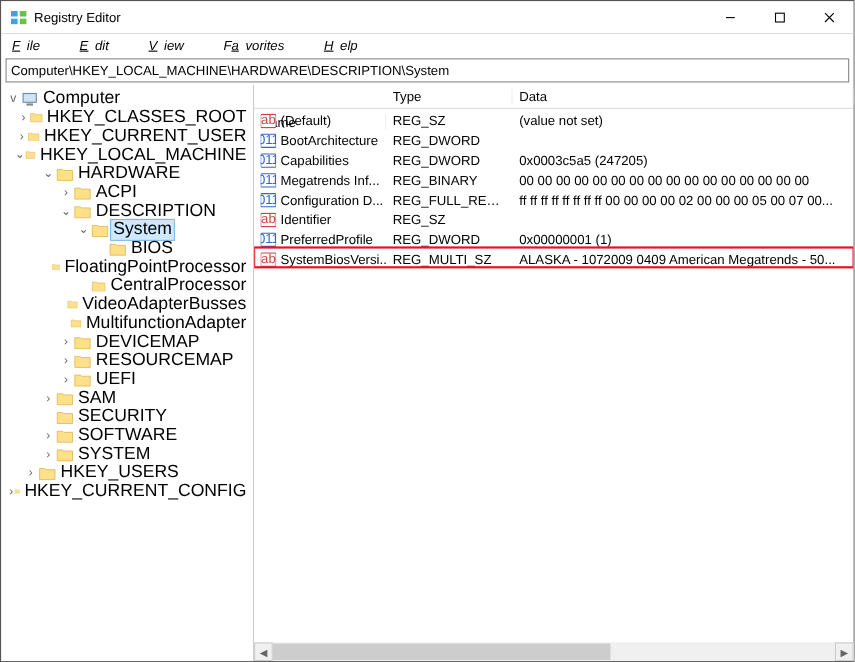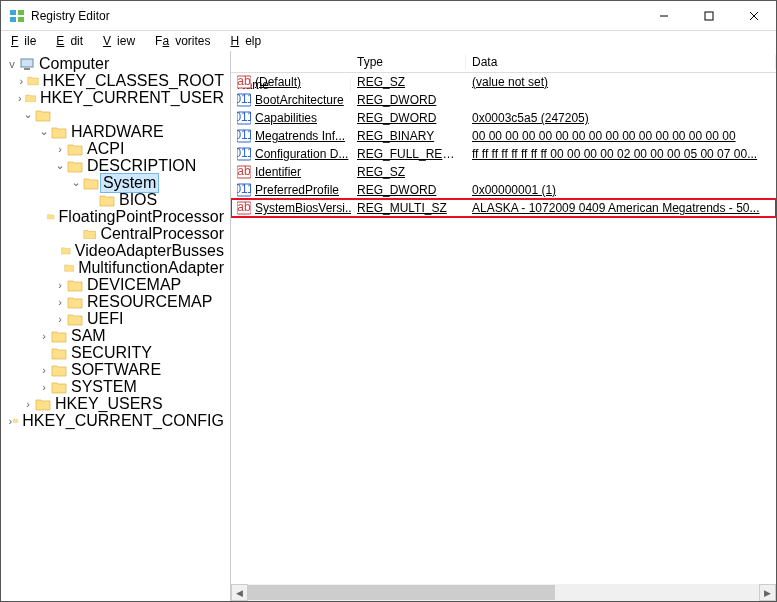--- a/index.html
+++ b/index.html
@@ -2,34 +2,34 @@
 <html><head>
 <meta charset="utf-8">
 <style>
   * { box-sizing: border-box; margin: 0; padding: 0; font-family: "Segoe UI", Tahoma, sans-serif; font-size: 12px; }
   body { background: #fff; }
   .window { width: 777px; height: 602px; border: 1px solid #555; display: flex; flex-direction: column; background: #fff; }
   .titlebar { height: 30px; display: flex; align-items: center; padding: 0 0 0 8px; border-bottom: 1px solid #ddd; }
   .titlebar .icon { width: 16px; height: 16px; margin-right: 6px; }
   .title { flex: 1; font-size: 12px; }
   .winbtn { width: 45px; height: 30px; display: flex; align-items: center; justify-content: center; cursor: default; }
-  .menubar { height: 20px; display: flex; align-items: center; padding: 0 4px; gap: 2px; }
+  .menubar { height: 20px; display: flex; align-items: center; padding: 0 4px; gap: 18px; font-style: italic; }
   .menubar span { padding: 1px 6px; cursor: default; }
   .menubar span u { text-decoration: underline; }
   .addrbar { height: 22px; border: 1px solid #888; margin: 2px 4px; display: flex; align-items: center; padding: 0 4px; font-size: 12px; }
   .content { flex: 1; display: flex; min-height: 0; }
   .tree-pane { width: 230px; border-right: 1px solid #ccc; overflow: auto; padding-top: 4px; padding-bottom: 4px; }
   .list-pane { flex: 1; display: flex; flex-direction: column; overflow: hidden; }
   .cols { display: flex; height: 22px; border-bottom: 1px solid #ddd; align-items: center; }
   .col { padding: 0 6px; border-right: 1px solid #eee; font-size: 12px; overflow:hidden; white-space:nowrap; text-overflow:ellipsis; }
   .col.n { width: 120px; margin-top: 46px; }
   .col.t { width: 115px; }
   .col.d { flex: 1; }
   .rows { flex: 1; overflow: auto; }
-  .row { display: flex; height: 18px; align-items: center; text-decoration: underline; }
+  .row { display: flex; height: 18px; align-items: flex-end; }
   .row.hl { outline: 2px solid #e81123; outline-offset: -1px; }
   .cell { padding: 0 6px; white-space: nowrap; overflow: hidden; text-overflow: ellipsis; font-size: 12px; }
   .cell.n { width:120px; display:flex; align-items:center; gap:4px; }
   .cell.t { width:115px; }
   .cell.d { flex:1; }
   .vicon { width:14px; height:14px; flex:0 0 14px; }
   .tree-row { display:flex; align-items:center; height:17px; padding-right:4px; white-space:nowrap; }
   .tree-row .sp { display:inline-block; }
   .tree-row .tg { width:14px; text-align:center; color:#666; font-size:11px; cursor:default; display:inline-block; }
   .tree-row .fld { width:16px; height:14px; display:inline-flex; align-items:center; justify-content:center; margin-right:2px; }
@@ -73,20 +73,23 @@
   </div>
 
   <div class="menubar">
     <span><u>F</u><span>ile</span></span>
     <span><u>E</u><span>dit</span></span>
     <span><u>V</u><span>iew</span></span>
     <span>F<u>a</u><span>vorites</span></span>
     <span><u>H</u><span>elp</span></span>
   </div>
 
+  <div class="addrbar">
+    <span>Computer\HKEY_LOCAL_MACHINE\HARDWARE\DESCRIPTION\System</span>
+  </div>
 
   <div class="content">
     <div class="tree-pane" id="tree">
         <div class="tree-row">
           <span class="sp" style="width:4px"></span>
           <span class="tg">v</span>
           <span class="fld">
             <svg viewBox="0 0 16 14">
               <rect x="2" y="2" width="12" height="8" fill="#cfe3f5" stroke="#6b8aa6"></rect>
               <rect x="5" y="11" width="6" height="2" fill="#888"></rect>
@@ -115,20 +118,21 @@
           <span class="lbl">HKEY_CURRENT_USER</span>
         </div>
         <div class="tree-row">
           <span class="sp" style="width:20px"></span>
           <span class="tg">⌄</span>
           <span class="fld">
             <svg viewBox="0 0 16 14">
               <path d="M1 3 L6 3 L7 4 L15 4 L15 13 L1 13 Z" fill="#ffe08a" stroke="#d6a93a" stroke-width="0.6"></path>
             </svg>
           </span>
+          <span class="lbl">HKEY_LOCAL_MACHINE</span>
         </div>
         <div class="tree-row">
           <span class="sp" style="width:36px"></span>
           <span class="tg">⌄</span>
           <span class="fld">
             <svg viewBox="0 0 16 14">
               <path d="M1 3 L6 3 L7 4 L15 4 L15 13 L1 13 Z" fill="#ffe08a" stroke="#d6a93a" stroke-width="0.6"></path>
             </svg>
           </span>
           <span class="lbl">HARDWARE</span>

